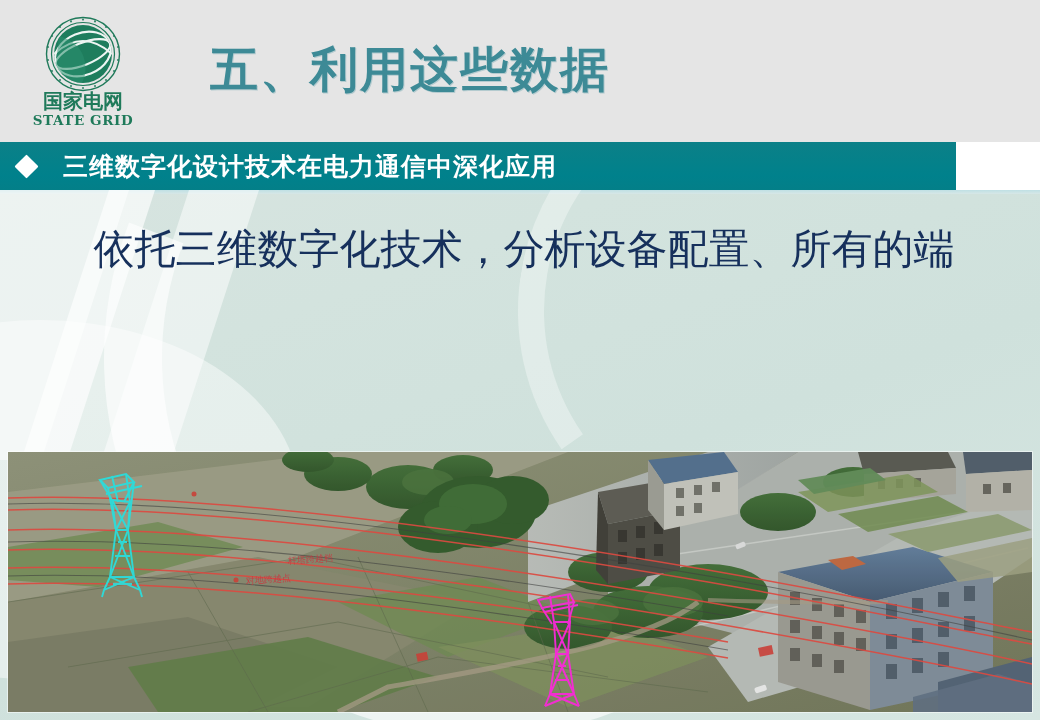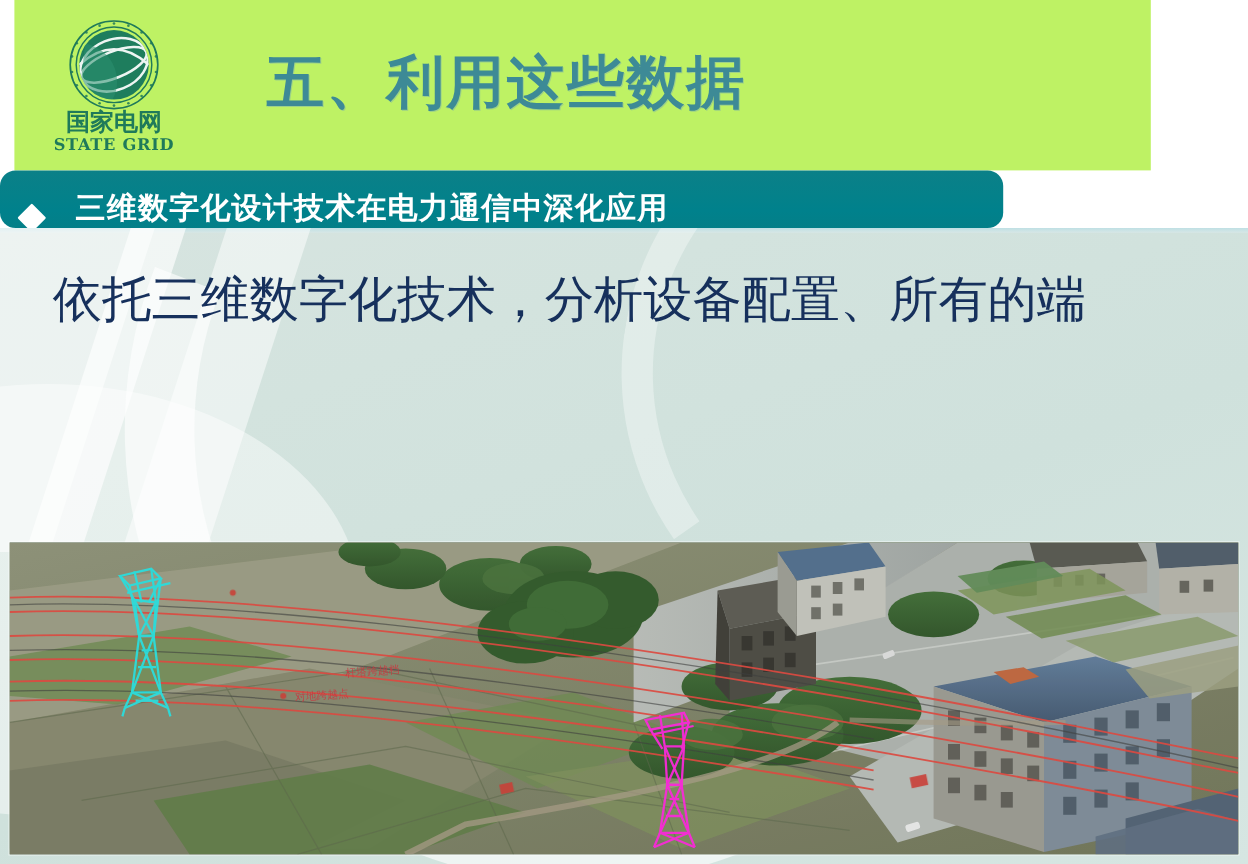--- a/index.html
+++ b/index.html
@@ -5,46 +5,45 @@
   html,body{margin:0;padding:0;}
   body{
     width:1040px;height:720px;overflow:hidden;
     font-family:"Liberation Sans","DejaVu Sans",sans-serif;
     background:#ffffff;
   }
   .slide{position:relative;width:1040px;height:720px;overflow:hidden;background:#ffffff;}
 
   
   .header{
-    position:absolute;left:12px;top:0;width:947px;height:142px;
-    background:#bef264;
+    position:absolute;left:0;top:0;width:1040px;height:142px;
+    background:#e5e5e5;
   }
   .logo{
     position:absolute;left:24px;top:16px;width:118px;height:116px;
   }
   .logo svg{display:block;}
 
   .slide-title{
     position:absolute;left:210px;top:45px;
     font-family:"DejaVu Sans","Liberation Sans",sans-serif;
     font-size:48px;font-weight:bold;
     color:#3d8a96;
     letter-spacing:2px;
     line-height:1;
     text-shadow:1px 1px 0 rgba(120,170,180,.45);
     white-space:nowrap;
   }
 
   
   .subbar{
-    position:absolute;left:0;top:142px;width:836px;height:48px;
+    position:absolute;left:0;top:142px;width:956px;height:48px;
     background:linear-gradient(180deg,#0b8088 0%,#04818a 45%,#00818c 70%,#037f88 100%);
-    display:flex;align-items:flex-end;
+    display:flex;align-items:center;
     box-shadow:0 1px 0 rgba(255,255,255,.35);
-    border-radius:13px;
   }
   .subbar-diamond{
     width:17px;height:17px;background:#ffffff;
     transform:rotate(45deg);
     margin-left:18px;flex:0 0 auto;
     border-radius:1px;
   }
   .subbar-text{
     margin-left:28px;
     font-family:"DejaVu Sans","Liberation Sans",sans-serif;
@@ -104,21 +103,21 @@
   }
 
   .body-text{
     position:absolute;left:44px;top:32px;width:960px;
     font-family:"DejaVu Sans","Liberation Sans",sans-serif;
     font-size:41px;line-height:1.33;
     color:#16305c;
     letter-spacing:0px;
     z-index:3;
   }
-  .body-text .ln{display:block;white-space:nowrap;}
+  .body-text .ln{display:block;white-space:nowrap;text-align:center;}
 
   
   .photo{
     position:absolute;left:8px;top:452px;width:1024px;height:260px;
     overflow:hidden;background:#6d7a62;
     box-shadow:0 0 0 1px rgba(255,255,255,.5);
     z-index:5;
   }
   .photo svg{display:block;width:1024px;height:260px;}
 </style>

